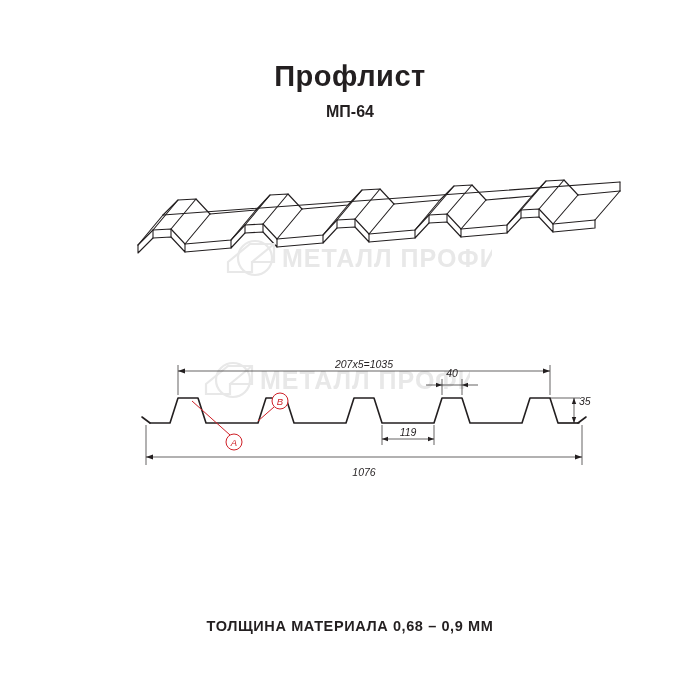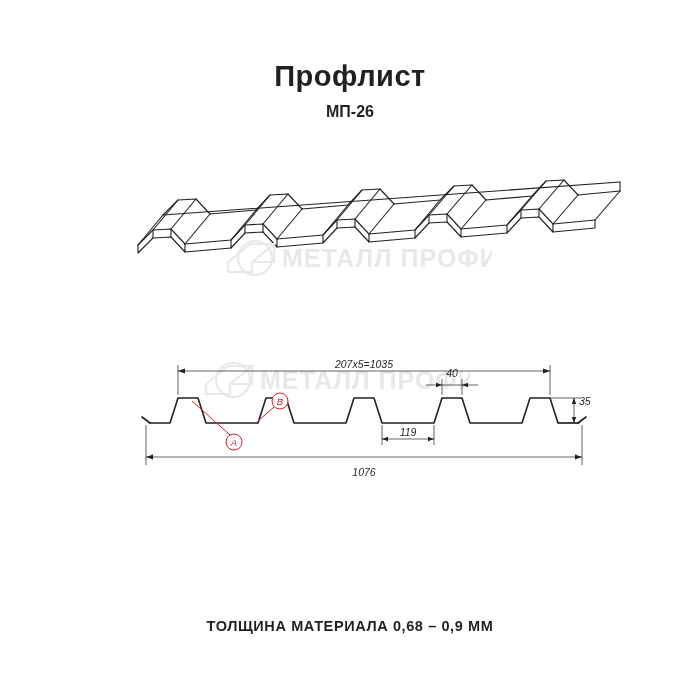--- a/index.html
+++ b/index.html
@@ -94,21 +94,21 @@
   }
   .dim-txt { font-size: 10.5px; }
   .cal-txt { font-size: 9.5px; fill: #cf2027; }
 </style>
 </head>
 <body>
 
 <div class="page">
 
   <div class="title">Профлист</div>
-  <div class="subtitle">МП-26</div>
+  <div class="subtitle">МП-64</div>
 
   <div class="iso-wrap">
     <svg width="580" height="160" viewBox="0 0 580 160">
       <g fill="none" stroke="#231f20" stroke-width="1.1" stroke-linejoin="round" stroke-linecap="round">
 
         <path d="M103,55 L560,22"></path>
 
         <path d="M103,55 L118,40 L136,39 L150,54"></path>
         <path d="M150,54 L196,50 L210,35 L228,34 L242,49"></path>
         <path d="M242,49 L288,45 L302,30 L320,29 L334,44"></path>

